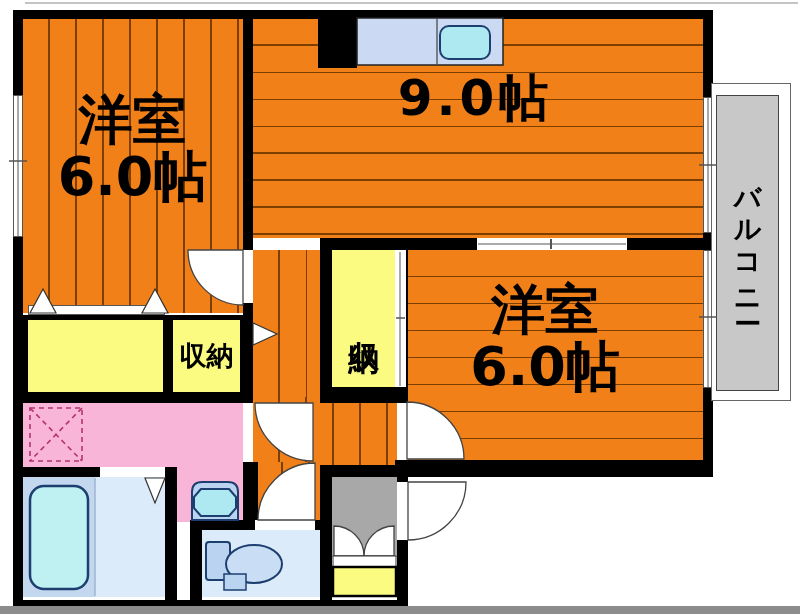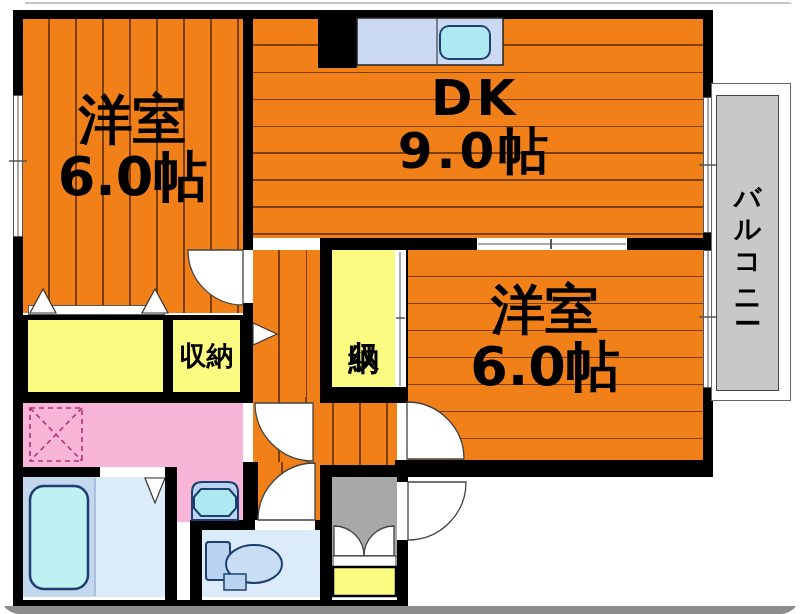--- a/index.html
+++ b/index.html
@@ -1,17 +1,17 @@
 <!DOCTYPE html>
 <html><head>
 <meta charset="utf-8">
 <style>
   html,body{margin:0;padding:0;background:#fff;}
   #plan{position:relative;width:800px;height:614px;background:#fff;overflow:hidden;
-        font-family:"DejaVu Sans","Liberation Sans",sans-serif;border-radius:20px;}
+        font-family:"DejaVu Sans","Liberation Sans",sans-serif;}
   .abs{position:absolute;}
   .wall{position:absolute;background:#000;}
   .open{position:absolute;background:#fff;}
   .floor{position:absolute;}
   .vstripes{background:repeating-linear-gradient(to right,#F28019 0 25.5px,#7c3f00 25.5px 27px);}
   .hstripes{background:repeating-linear-gradient(to bottom,#F28019 0 25.5px,#7c3f00 25.5px 27px);}
   .ybox{position:absolute;background:#FBFB82;border:5px solid #000;box-sizing:border-box;}
   .win{position:absolute;background:#fff;border:1px solid #555;box-sizing:border-box;}
   .label{position:absolute;color:#000;font-weight:bold;text-align:center;line-height:1.05;}
   .label span{display:block;}
@@ -146,21 +146,20 @@
       <ellipse cx="254" cy="564" rx="28" ry="19" fill="#C9DEF5" stroke="#1c3f70" stroke-width="2"></ellipse>
       <rect x="224" y="574" width="22" height="16" fill="#B9D3F1" stroke="#1c3f70" stroke-width="1.5"></rect>
     </g>
   </svg>
 
   <div class="label" style="left:25px;top:92px;width:215px;font-size:54px;">
     <span>洋室</span>
     <span>6.0帖</span>
   </div>
   <div class="label" style="left:365px;top:72px;width:220px;font-size:50px;letter-spacing:4px;">
-    <span>DK</span>
     <span>9.0帖</span>
   </div>
   <div class="label" style="left:425px;top:282px;width:240px;font-size:54px;">
     <span>洋室</span>
     <span>6.0帖</span>
   </div>
   <div class="label" style="left:168px;top:342px;width:77px;font-size:27px;">
     <span>収納</span>
   </div>
   <div class="label vtext" style="left:336px;top:258px;width:56px;height:122px;font-size:31px;letter-spacing:3px;">

